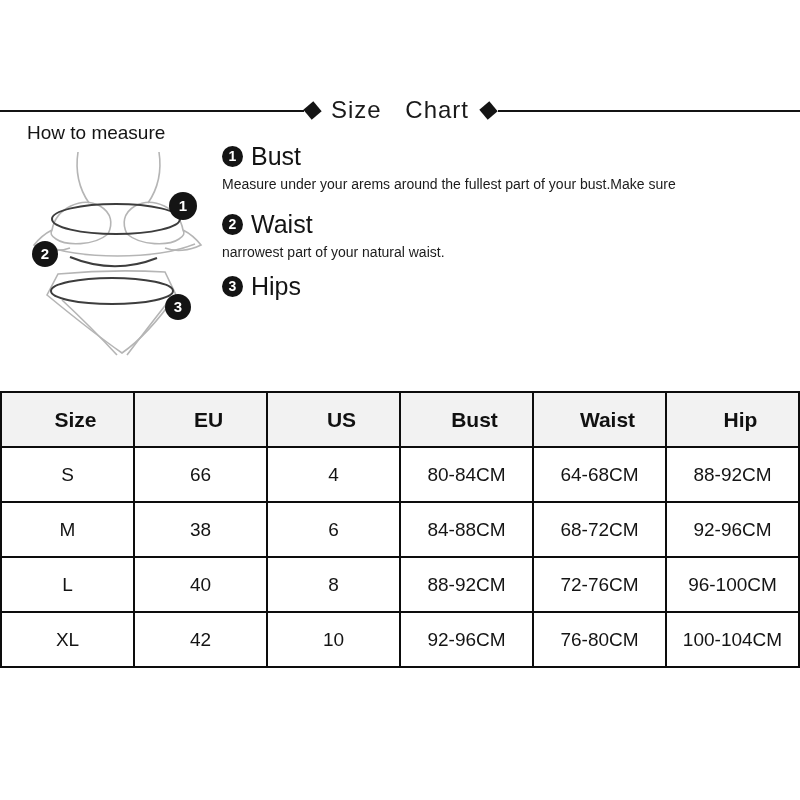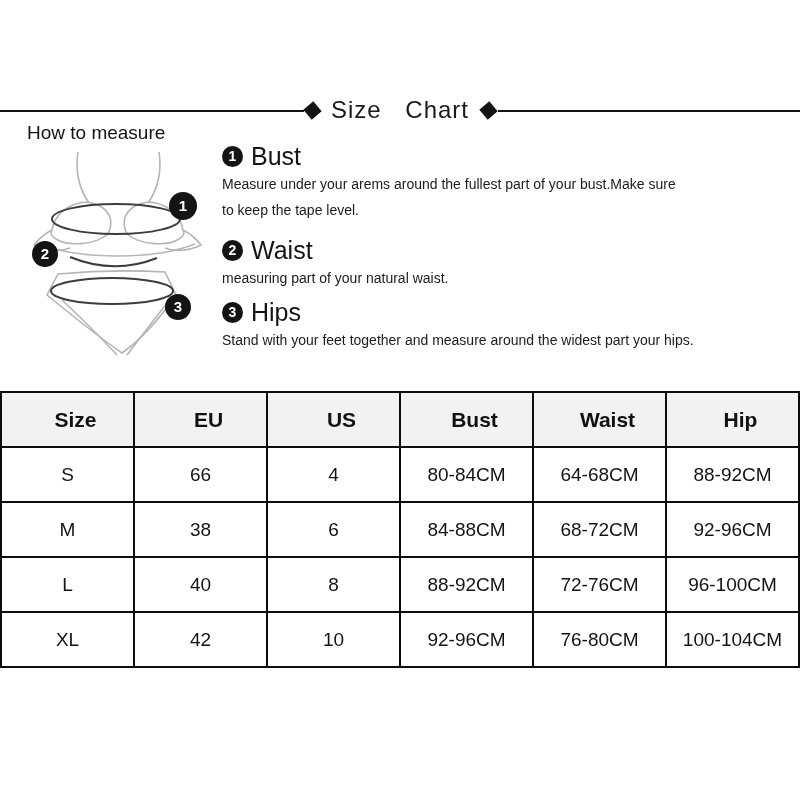--- a/index.html
+++ b/index.html
@@ -98,37 +98,35 @@
   </svg>
 
   <div class="instructions">
 
     <div class="inst">
       <div class="inst-head">
         <span class="badge">1</span>
         <span>Bust</span>
       </div>
       <div class="inst-line">Measure under your arems around the fullest part of your bust.Make sure</div>
-      <div class="inst-line">to keep the tape level.</div>
     </div>
 
     <div class="inst inst-waist">
       <div class="inst-head">
         <span class="badge">2</span>
         <span>Waist</span>
       </div>
-      <div class="inst-line">measuring part of your natural waist.</div>
+      <div class="inst-line">narrowest part of your natural waist.</div>
     </div>
 
     <div class="inst">
       <div class="inst-head">
         <span class="badge">3</span>
         <span>Hips</span>
       </div>
-      <div class="inst-line">Stand with your feet together and measure around the widest part your hips.</div>
     </div>
 
   </div>
 
   <table class="size-table">
     <thead>
       <tr>
         <th>Size</th>
         <th>EU</th>
         <th>US</th>

